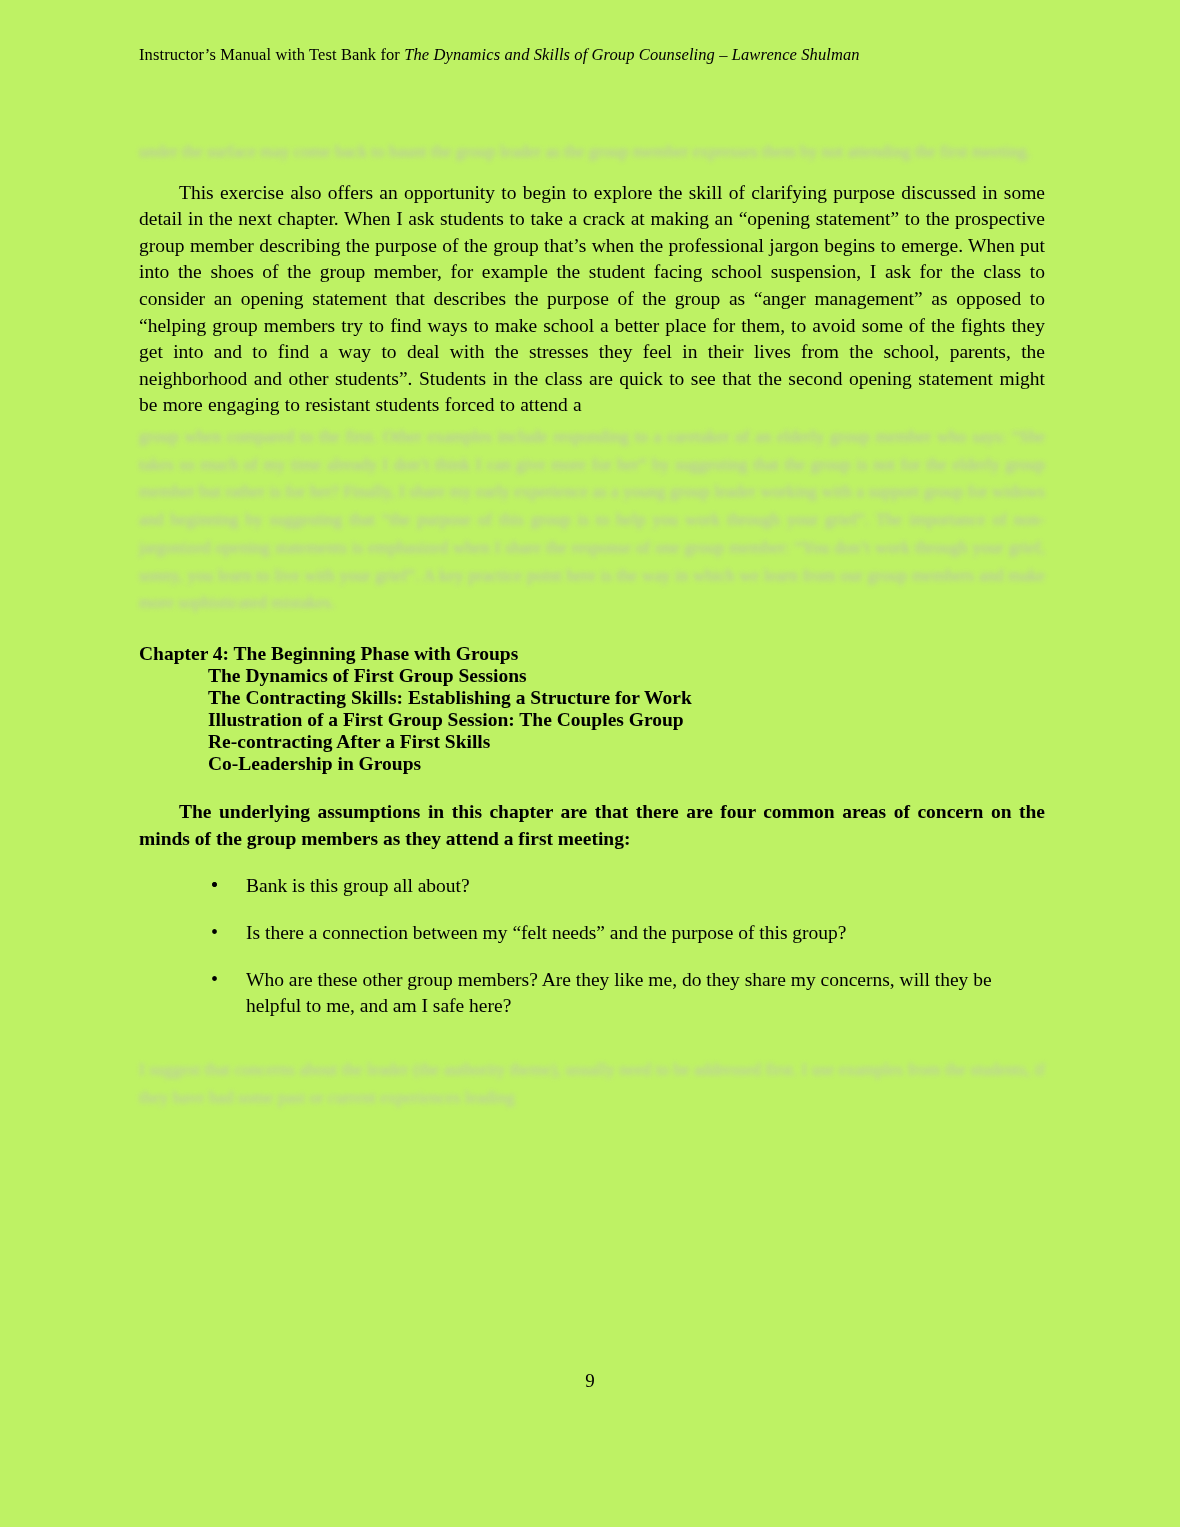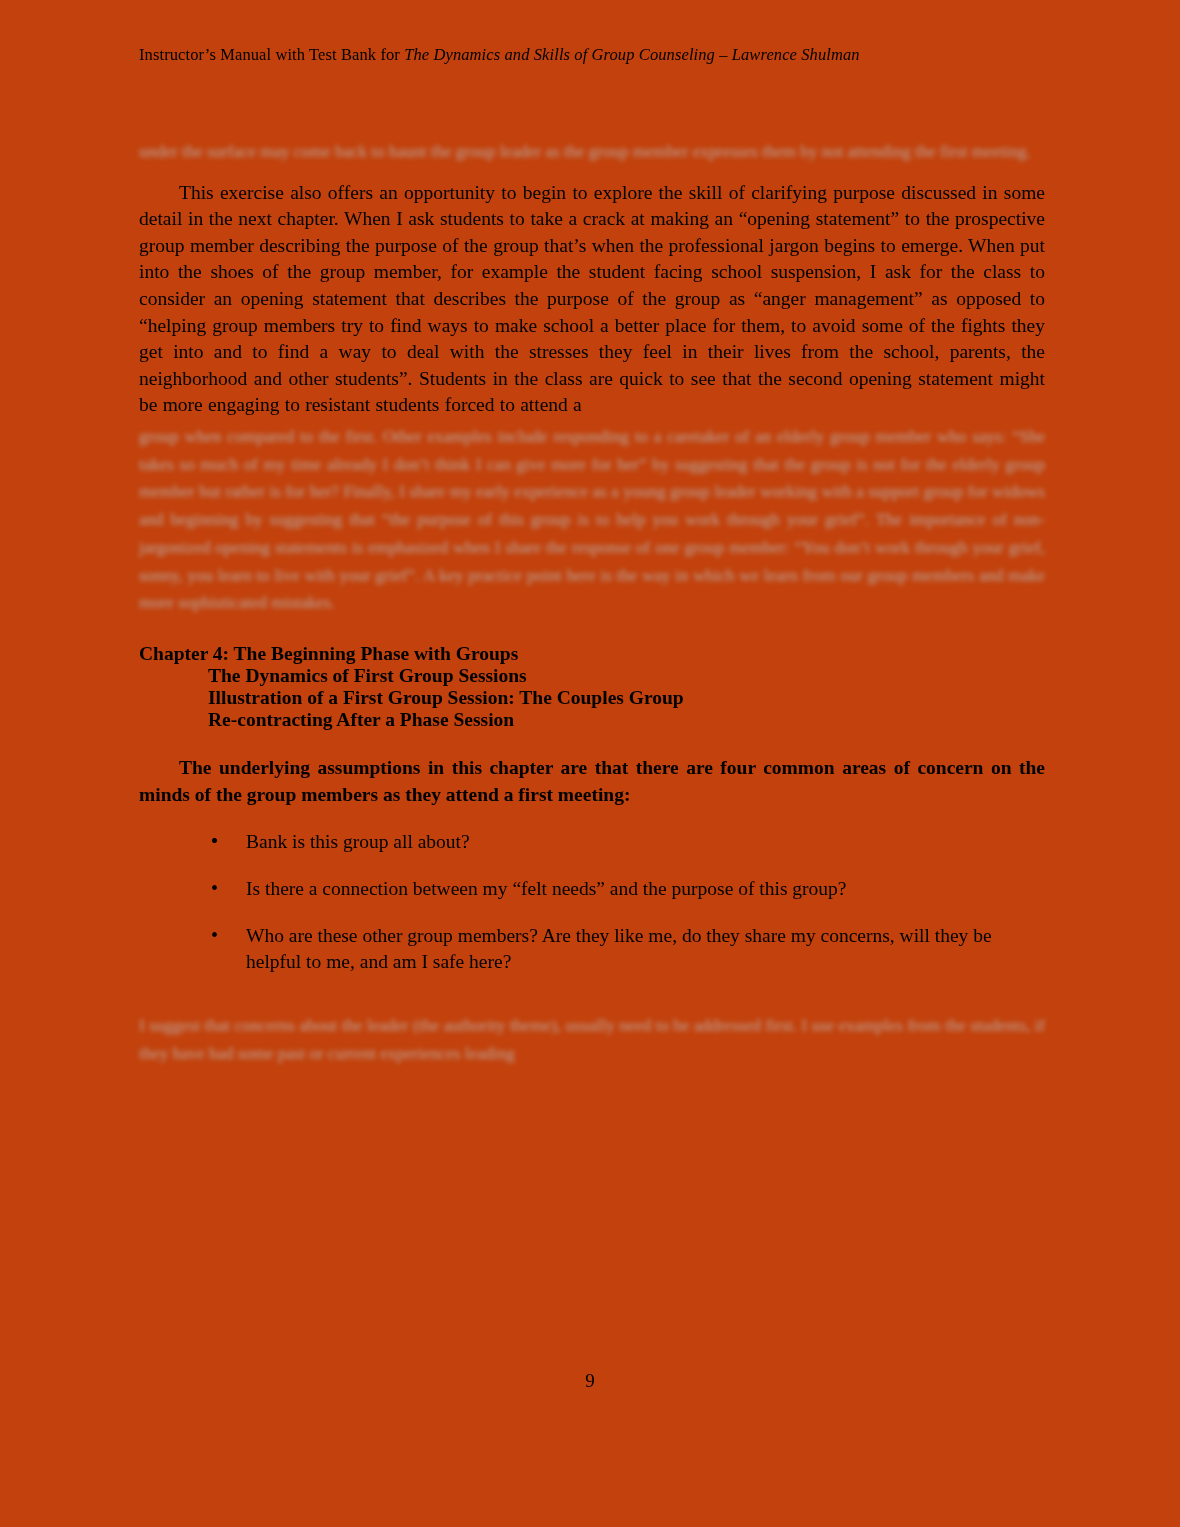--- a/index.html
+++ b/index.html
@@ -13,21 +13,21 @@
     font-family: "Liberation Serif", serif;
     color: #000000;
     position: relative;
     overflow: hidden;
   }
   .page {
     position: absolute;
     left: 0; top: 0;
     width: 1180px;
     height: 1527px;
-    background: #c2410c;
+    background: #bef264;
   }
   .content {
     position: absolute;
     left: 139px;
     top: 45px;
     width: 906px;
   }
   .header-line {
     font-size: 16.5px;
     letter-spacing: 0.1px;
@@ -131,22 +131,24 @@
 
     <div class="blurred-top">under the surface may come back to haunt the group leader as the group member expresses them by not attending the first meeting.</div>
 
     <p class="body-par">This exercise also offers an opportunity to begin to explore the skill of clarifying purpose discussed in some detail in the next chapter. When I ask students to take a crack at making an “opening statement” to the prospective group member describing the purpose of the group that’s when the professional jargon begins to emerge. When put into the shoes of the group member, for example the student facing school suspension, I ask for the class to consider an opening statement that describes the purpose of the group as “anger management” as opposed to “helping group members try to find ways to make school a better place for them, to avoid some of the fights they get into and to find a way to deal with the stresses they feel in their lives from the school, parents, the neighborhood and other students”. Students in the class are quick to see that the second opening statement might be more engaging to resistant students forced to attend a</p>
 
     <div class="blurred-mid">group when compared to the first. Other examples include responding to a caretaker of an elderly group member who says: “She takes so much of my time already I don’t think I can give more for her” by suggesting that the group is not for the elderly group member but rather is for her? Finally, I share my early experience as a young group leader working with a support group for widows and beginning by suggesting that “the purpose of this group is to help you work through your grief”. The importance of non-jargonized opening statements is emphasized when I share the response of one group member: “You don’t work through your grief, sonny, you learn to live with your grief”. A key practice point here is the way in which we learn from our group members and make more sophisticated mistakes.</div>
 
     <div class="chapter-head">Chapter 4: The Beginning Phase with Groups</div>
 
     <div class="toc-item">The Dynamics of First Group Sessions</div>
+    <div class="toc-item">The Contracting Skills: Establishing a Structure for Work</div>
     <div class="toc-item">Illustration of a First Group Session: The Couples Group</div>
-    <div class="toc-item">Re-contracting After a Phase Session</div>
+    <div class="toc-item">Re-contracting After a First Skills</div>
+    <div class="toc-item">Co-Leadership in Groups</div>
 
     <p class="intro-par">The underlying assumptions in this chapter are that there are four common areas of concern on the minds of the group members as they attend a first meeting:</p>
 
     <ul class="bullets">
       <li><span class="dot">•</span></li>
       <li><span class="dot">•</span><span>Bank is this group all about?</span></li>
       <li><span class="dot">•</span><span>Is there a connection between my “felt needs” and the purpose of this group?</span></li>
       <li><span class="dot">•</span><span>Who are these other group members? Are they like me, do they share my concerns, will they be helpful to me, and am I safe here?</span></li>
     </ul>
 

